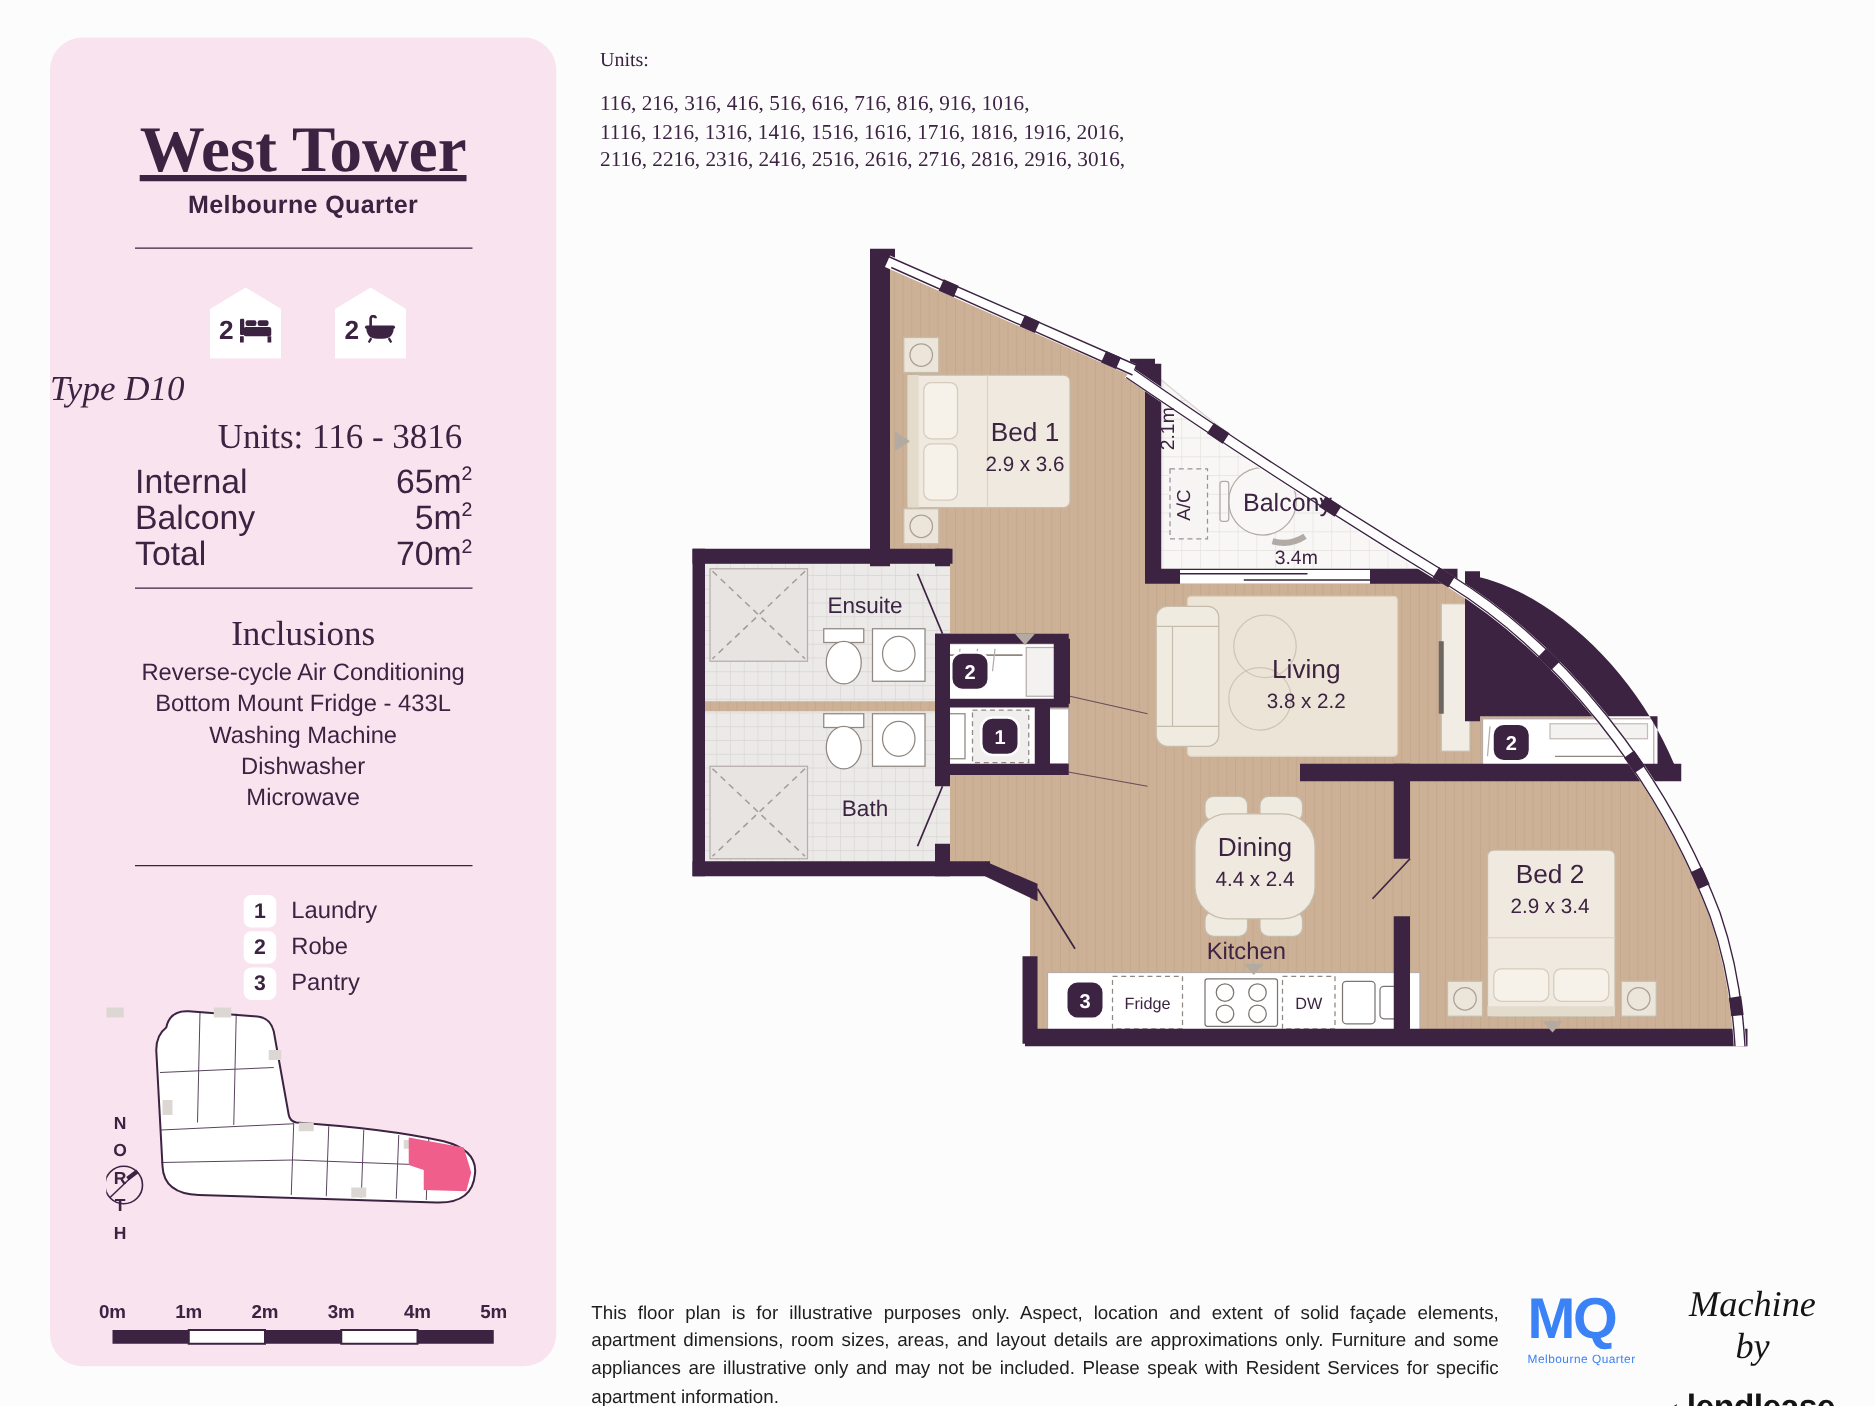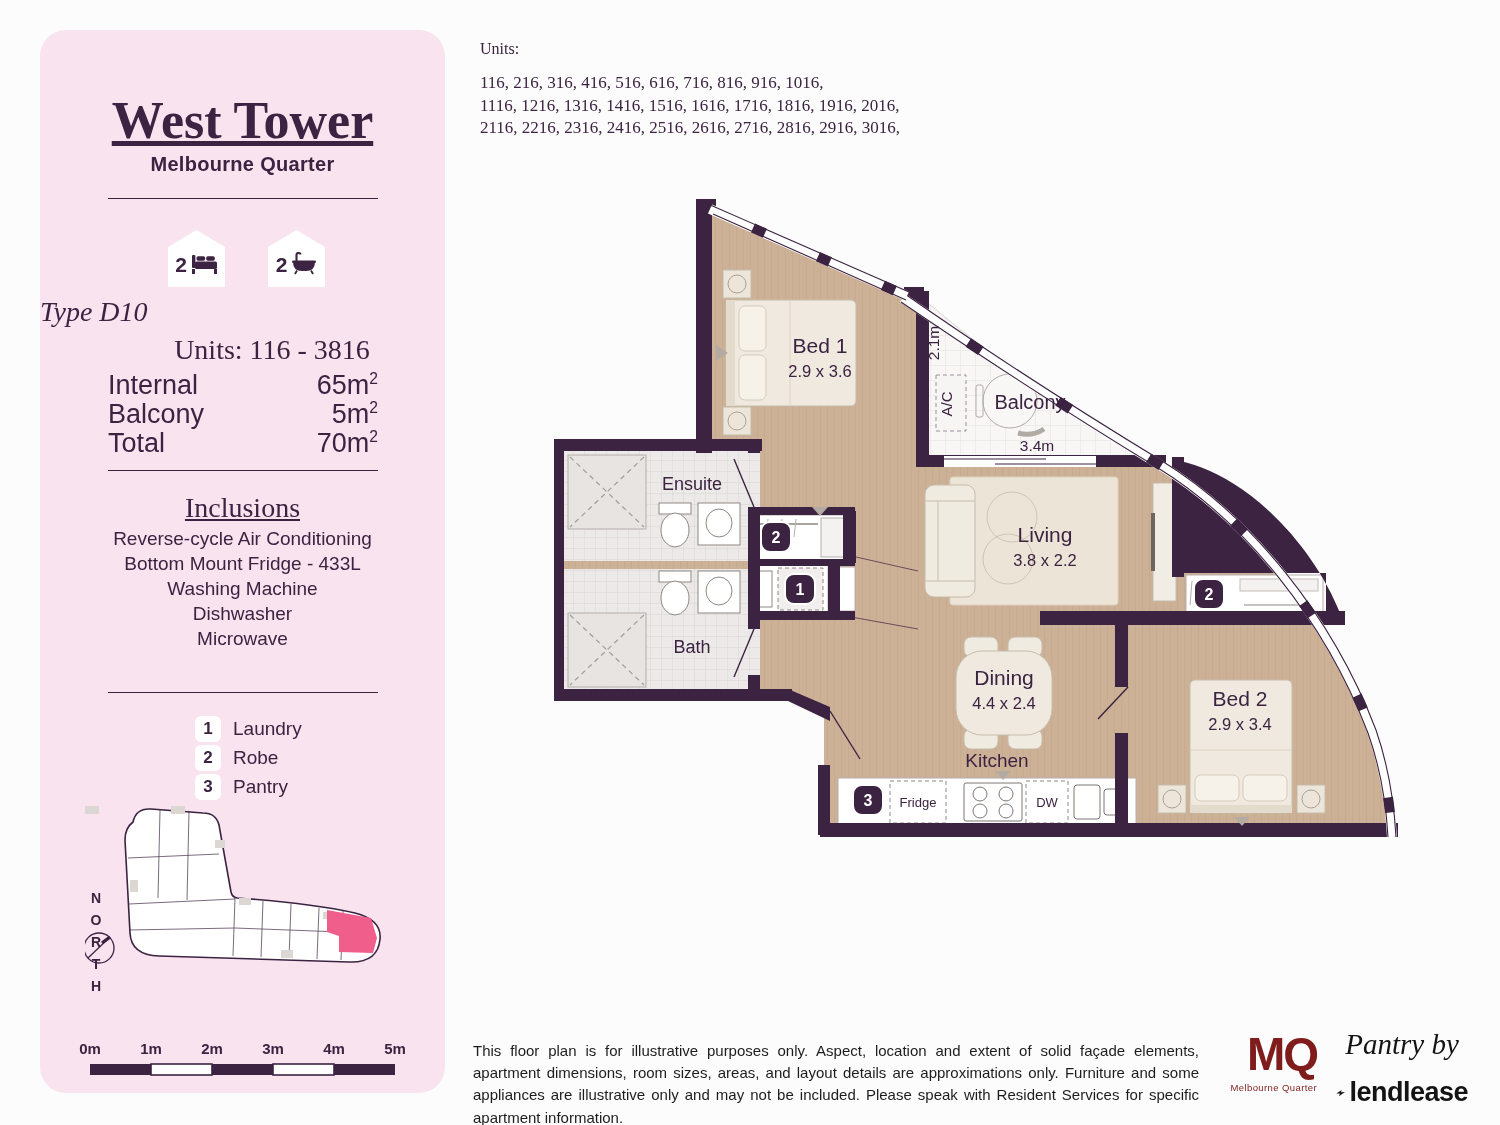--- a/index.html
+++ b/index.html
@@ -16,34 +16,34 @@
                clip-path:polygon(50% 0,100% 30%,100% 100%,0 100%,0 30%);
                display:flex;align-items:flex-end;justify-content:center;gap:4px;padding-bottom:12px;box-sizing:border-box;}
   .badge-house .num{font-size:21px;font-weight:700;line-height:20px;}
   .p-type{left:40px;top:296px;width:328px;text-align:left;font-family:"Liberation Serif",serif;
           font-style:italic;font-size:28px;}
   .p-units{left:40px;top:334px;width:464px;text-align:center;font-family:"Liberation Serif",serif;font-size:28px;}
   .stat-row{left:108px;width:270px;height:30px;font-family:Liberation Sans, sans-serif;font-size:27px;}
   .stat-row .lab{position:absolute;left:0;top:0;}
   .stat-row .val{position:absolute;right:0;top:0;}
   sup{font-size:58%;}
-  .incl-title{left:40px;top:492px;width:405px;text-align:center;font-family:"Liberation Serif",serif;font-size:28px;text-decoration:underline;}
+  .incl-title{left:40px;top:492px;width:405px;text-align:center;font-family:"Liberation Serif",serif;font-size:28px;}
   .incl-list{left:40px;top:526px;width:405px;text-align:center;font-size:19px;line-height:25px;font-weight:400;}
   .legend-row{left:0;width:405px;height:26px;}
   .legend-badge{position:absolute;left:195px;top:0;width:26px;height:26px;background:#ffffff;border-radius:6px;
                 text-align:center;line-height:26px;font-weight:700;font-size:17px;}
   .legend-lab{position:absolute;left:233px;top:2px;font-size:19px;}
   .north{left:88px;top:890px;writing-mode:vertical-rl;text-orientation:upright;
          font-size:14px;font-weight:700;letter-spacing:6px;}
   
   .units-head{left:480px;top:40px;font-family:"Liberation Serif",serif;font-size:16px;}
   .units-lines{left:480px;top:72px;width:480px;font-family:"Liberation Serif",serif;font-size:17px;line-height:22.5px;}
   .disclaimer{left:473px;top:1040px;width:726px;font-size:15px;line-height:1.48;color:#1d1d1d;
               text-align:justify;font-weight:500;}
-  .mq{left:1222px;top:1032px;width:95px;text-align:right;color:#7f1d1d;}
+  .mq{left:1222px;top:1032px;width:95px;text-align:left;color:#3b82f6;}
   .mq .mark{font-size:46px;font-weight:700;letter-spacing:-2px;line-height:44px;font-family:"Liberation Sans",sans-serif;}
   .mq .sub{font-size:9.5px;letter-spacing:.4px;margin-top:6px;}
   .ll{left:1336px;top:1028px;width:132px;color:#141414;}
   .ll .tag{font-family:"Liberation Serif",serif;font-style:italic;font-size:29px;text-align:center;}
   .ll .row{display:flex;align-items:center;gap:4px;margin-top:16px;text-align:right;}
   .ll .brand{font-size:27px;font-weight:700;letter-spacing:-.5px;}
   svg text{font-family:"Liberation Sans",sans-serif;}
 </style>
 </head>
 <body>
@@ -415,21 +415,21 @@
   </svg>
 
   <div class="abs disclaimer">This floor plan is for illustrative purposes only. Aspect, location and extent of solid façade elements, apartment dimensions, room sizes, areas, and layout details are approximations only. Furniture and some appliances are illustrative only and may not be included. Please speak with Resident Services for specific apartment information.</div>
 
   <div class="abs mq">
     <div class="mark">MQ</div>
     <div class="sub">Melbourne Quarter</div>
   </div>
 
   <div class="abs ll">
-    <div class="tag">Pantry by</div>
+    <div class="tag">Machine by</div>
     <div class="row">
       <svg width="34" height="26" viewBox="0 0 36 26">
         <path d="M1,15 L22,2 L19,10 L35,9 L11,25 L15,15 Z" fill="#141414"></path>
       </svg>
       <span class="brand">lendlease</span>
     </div>
   </div>
 
 </div>
 

